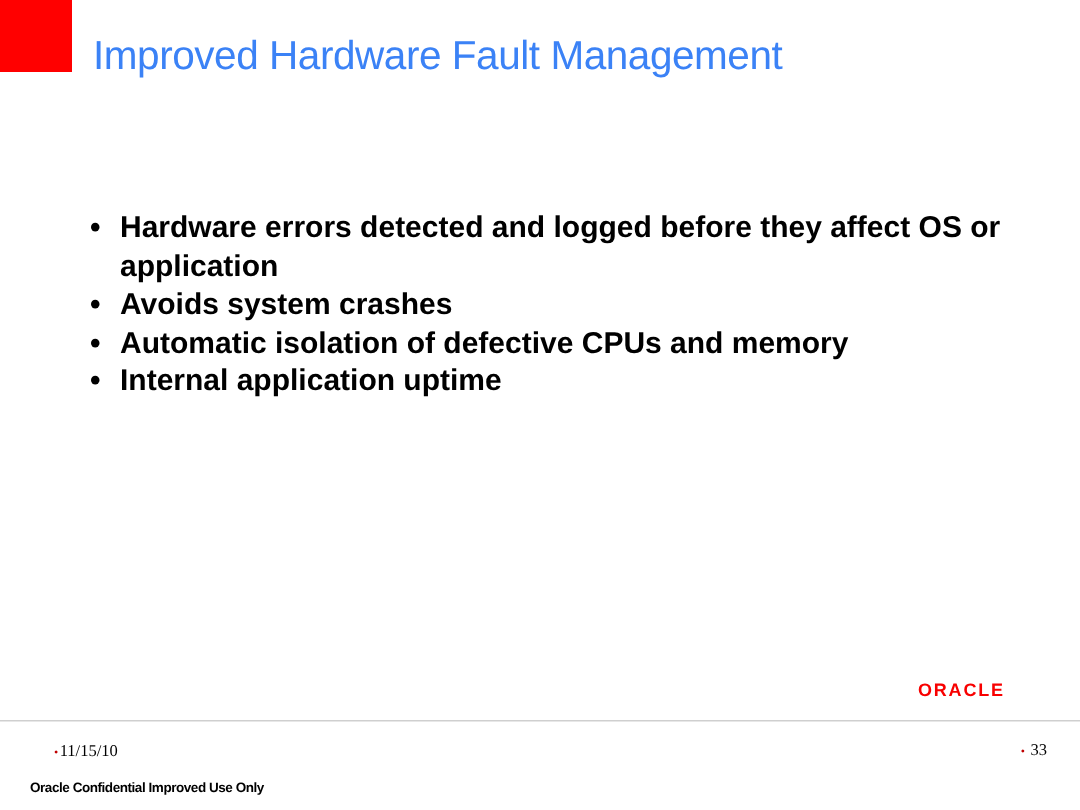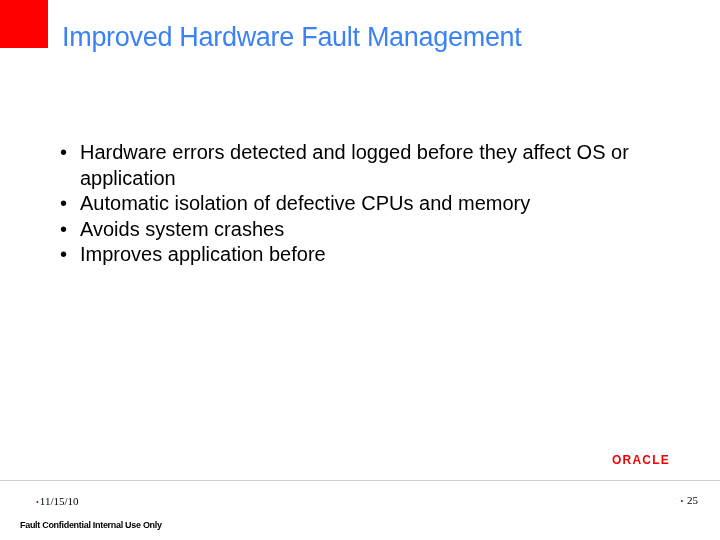--- a/index.html
+++ b/index.html
@@ -36,20 +36,21 @@
   .bullet-list {
     list-style: none;
   }
   .bullet-list li {
     position: relative;
     padding-left: 22px;
     font-size: 20px;
     line-height: 1.28;
     color: #000000;
     margin-bottom: 0px;
+    font-weight: bold;
   }
   .bullet-list li::before {
     content: "•";
     position: absolute;
     left: 2px;
     top: 0;
     font-size: 20px;
     color: #000000;
   }
   .footer-line {
@@ -102,36 +103,36 @@
 </head>
 <body>
 
 <div class="red-block"></div>
 
 <h1 class="title">Improved Hardware Fault Management</h1>
 
 <div class="content">
   <ul class="bullet-list">
     <li>Hardware errors detected and logged before they affect OS or application</li>
+    <li>Avoids system crashes</li>
     <li>Automatic isolation of defective CPUs and memory</li>
-    <li>Avoids system crashes</li>
-    <li>Improves application before</li>
+    <li>Internal application uptime</li>
   </ul>
 </div>
 
 <div class="footer-line"></div>
 
 <div class="oracle-logo">
   <svg width="86" height="12" viewBox="0 0 86 12">
     <text x="0" y="10" font-family="Arial, Helvetica, sans-serif" font-size="12" font-weight="bold" fill="#f80000" letter-spacing="1.2">ORACLE</text>
   </svg>
 </div>
 
 <div class="footer-date">
   <span class="red-bullet-sm">•</span><span>11/15/10</span>
 </div>
 
 <div class="footer-pagenum">
   <span class="red-bullet-sm">•</span>
-  <span>25</span>
+  <span>33</span>
 </div>
 
-<div class="footer-conf">Fault Confidential Internal Use Only</div>
+<div class="footer-conf">Oracle Confidential Improved Use Only</div>
 
 </body></html>

